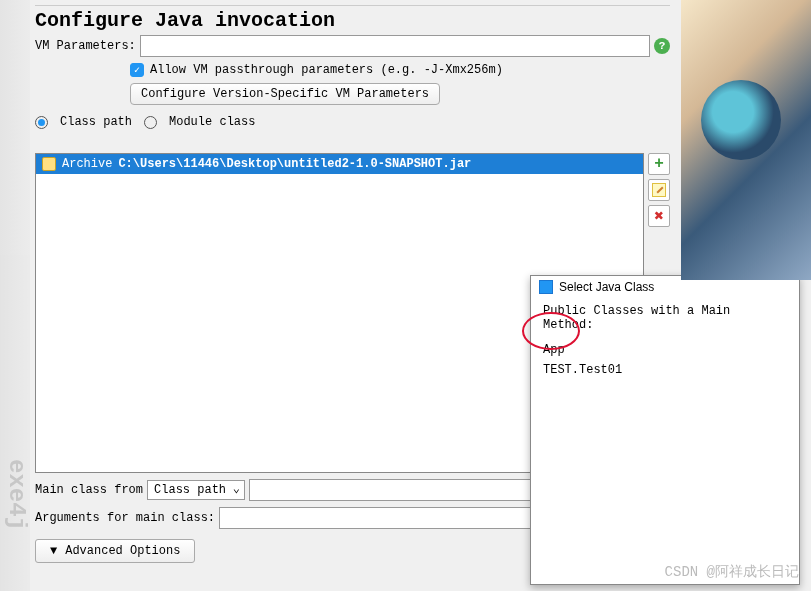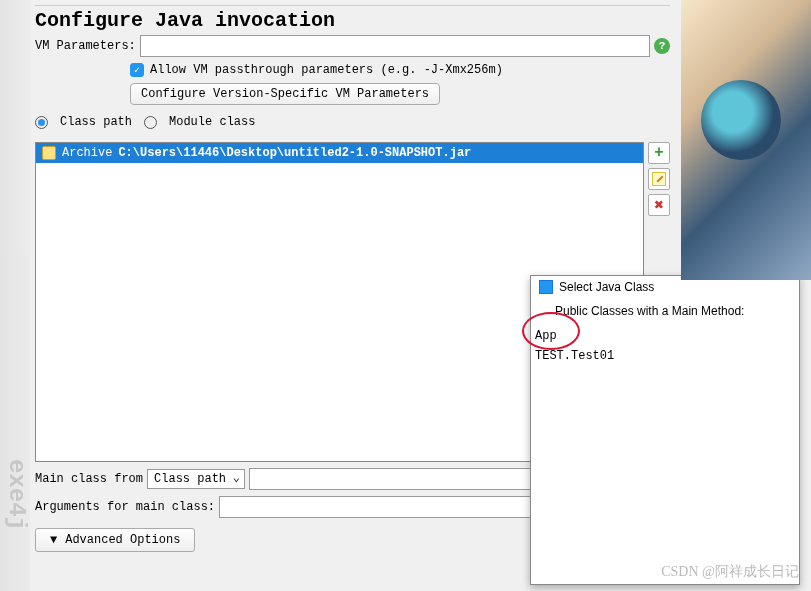--- a/index.html
+++ b/index.html
@@ -111,21 +111,21 @@
     }
     .radio.checked::after {
       content: '';
       width: 7px; height: 7px;
       background: #2196f3;
       border-radius: 50%;
     }
     .radio-label { font-family: "Courier New", monospace; }
     .list-container {
       display: flex;
-      margin-top: 13px;
+      margin-top: 24px;
     }
     .list-box {
       flex: 1;
       height: 320px;
       border: 1px solid #888;
       background: white;
     }
     .list-row-selected {
       background: #1e7fd6;
       color: white;
@@ -227,26 +227,26 @@
       font-family: sans-serif;
       font-size: 12px;
       background: #fff;
     }
     .popup-icon {
       width: 14px; height: 14px;
       background: #2196f3;
       border: 1px solid #1976d2;
     }
     .popup-subtitle {
-      padding: 6px 24px;
-      font-family: Liberation Sans, sans-serif;
+      padding: 6px 12px;
+      font-family: Liberation Mono, monospace;
       font-size: 12px;
     }
     .popup-list {
-      padding: 2px 4px;
+      padding: 2px 12px;
     }
     .popup-item {
       padding: 3px 0;
       font-family: "Courier New", monospace;
       font-size: 12px;
       cursor: pointer;
     }
     .annotation-circle {
       position: absolute;
       left: 522px; top: 312px;
@@ -267,21 +267,21 @@
       position: absolute;
       left: 20px; top: 80px;
       width: 80px; height: 80px;
       background: radial-gradient(circle at 40% 40%, #5ec4d8 30%, #2a4a6a 60%);
       border-radius: 50%;
     }
     .watermark {
       position: absolute;
       right: 12px; bottom: 10px;
       color: #bbb;
-      font-family: Liberation Serif, serif;
+      font-family: Liberation Mono, monospace;
       font-size: 14px;
     }
   </style>
 </head>
 <body>
 
 <div class="left-sidebar">exe4j</div>
 
 <div class="main-panel">
   <div class="section-title">Configure Java invocation</div>

